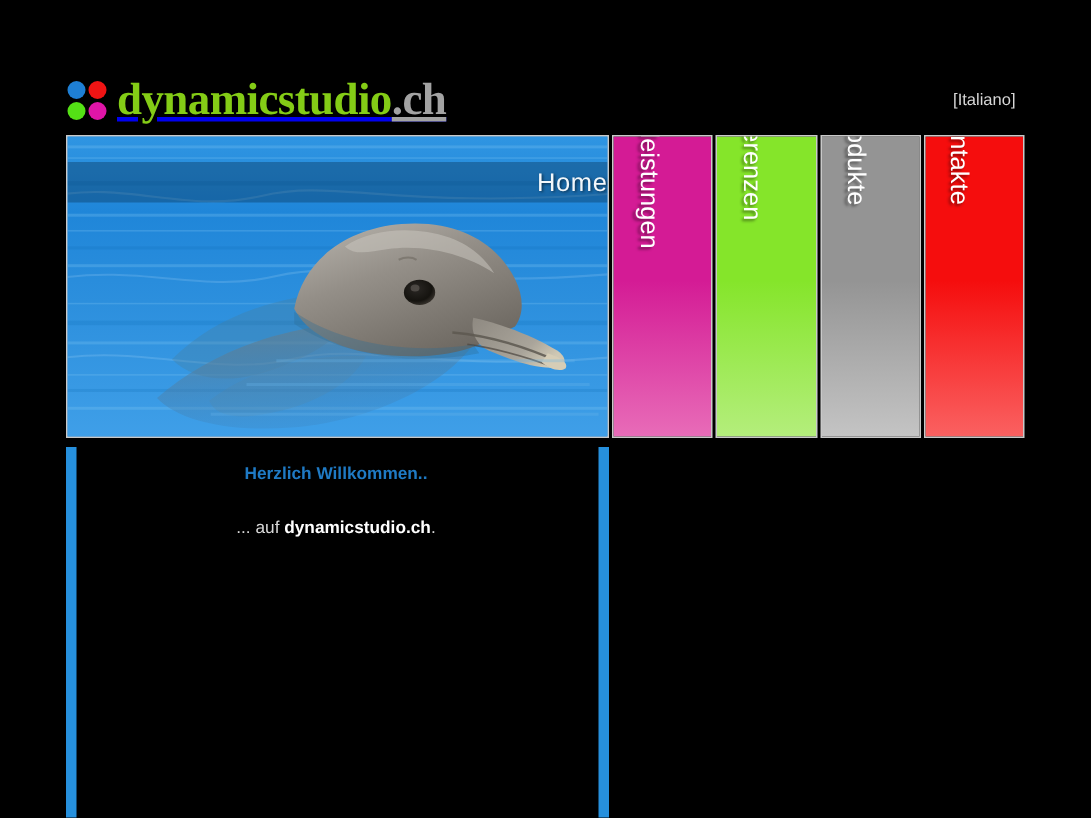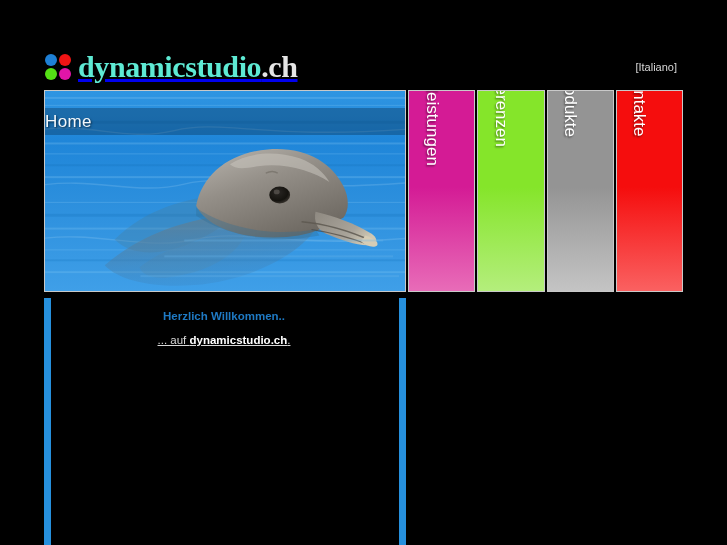--- a/index.html
+++ b/index.html
@@ -52,22 +52,22 @@
   .dot-magenta { background: #e015a8; }
 
   #logo-text {
     font-family: "Liberation Serif", serif;
     font-weight: bold;
     font-size: 30px;
     line-height: 30px;
     letter-spacing: -0.4px;
     white-space: nowrap;
   }
-  #logo-text .name { color: #5eead4; }
-  #logo-text .tld  { color: #e5e5e5; }
+  #logo-text .name { color: #84cc16; }
+  #logo-text .tld  { color: #a3a3a3; text-decoration: underline; }
 
   #lang-link {
     position: absolute;
     right: 50px;
     top: 61px;
     font-size: 11px;
     color: #d7d7d7;
     text-decoration: none;
     white-space: nowrap;
   }
@@ -100,21 +100,21 @@
   }
   #hero-title-bar {
     position: absolute;
     left: 0;
     top: 17px;
     width: 100%;
     height: 27px;
     background: rgba(0, 26, 50, 0.30);
     display: flex;
     align-items: center;
-    justify-content: flex-start;
+    justify-content: flex-end;
   }
   #hero-title {
     color: #f2f7fb;
     font-size: 17px;
     letter-spacing: 0.4px;
     text-shadow: 1px 1px 2px rgba(0,0,0,0.55);
   }
 
   
   #nav-tabs {
@@ -180,22 +180,21 @@
     font-size: 11.5px;
     line-height: 16px;
   }
   #content-heading {
     color: #1f7ac4;
     font-weight: bold;
     font-size: 11.5px;
     margin: 10px 0 0 0;
   }
   .content-p {
-    margin: 8px 0 0 0;
-    text-decoration: underline;
+    margin: 20px 0 0 0;
   }
   .content-p b { color: #ffffff; font-weight: bold; }
 </style>
 </head>
 <body>
 
 <div id="header">
 
   <a id="logo" href="#">
     <span id="logo-dots">

